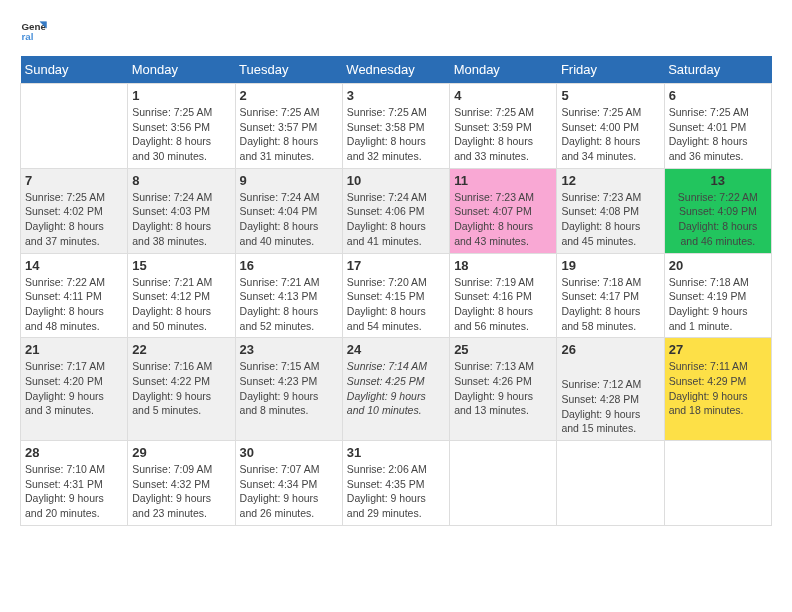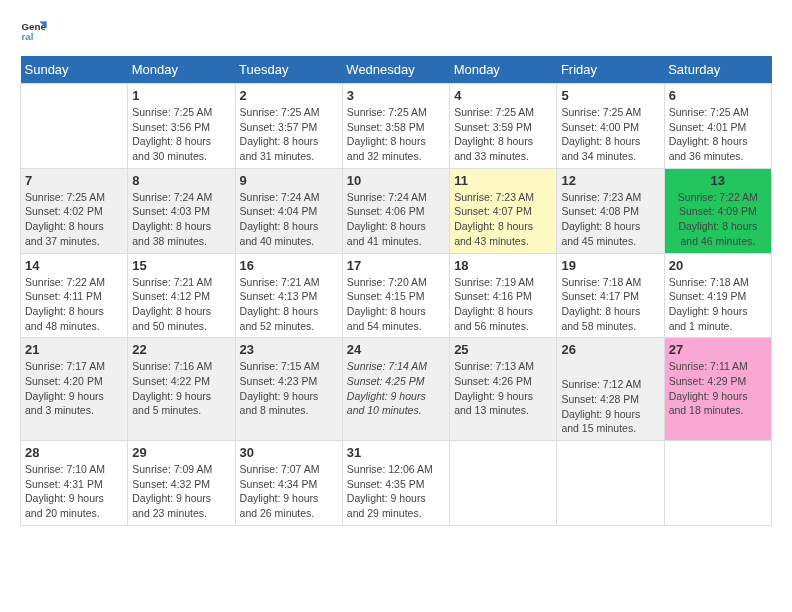--- a/index.html
+++ b/index.html
@@ -180,21 +180,21 @@
 Daylight: 8 hours
 and 40 minutes.</div>
         </td>
         <td style="background: rgb(240, 240, 240);">
           <span class="day-number">10</span>
           <div class="day-info" style="white-space: pre-line;">Sunrise: 7:24 AM
 Sunset: 4:06 PM
 Daylight: 8 hours
 and 41 minutes.</div>
         </td>
-        <td style="background: #fef9c3;">
+        <td style="background: #f9a8d4;">
           <span class="day-number">11</span>
           <div class="day-info" style="white-space: pre-line;">Sunrise: 7:23 AM
 Sunset: 4:07 PM
 Daylight: 8 hours
 and 43 minutes.</div>
         </td>
         <td style="background: rgb(240, 240, 240);">
           <span class="day-number">12</span>
           <div class="day-info" style="white-space: pre-line;">Sunrise: 7:23 AM
 Sunset: 4:08 PM
@@ -296,21 +296,21 @@
 Daylight: 9 hours
 and 13 minutes.</div>
         </td>
         <td style="background: rgb(240, 240, 240);">
           <span class="day-number">26</span>
           <div class="day-info" style="white-space: pre-line; margin-top: 20px;">Sunrise: 7:12 AM
 Sunset: 4:28 PM
 Daylight: 9 hours
 and 15 minutes.</div>
         </td>
-        <td style="background: #f9a8d4;">
+        <td style="background: #fde047;">
           <span class="day-number">27</span>
           <div class="day-info" style="white-space: pre-line;">Sunrise: 7:11 AM
 Sunset: 4:29 PM
 Daylight: 9 hours
 and 18 minutes.</div>
         </td>
       </tr>
       <tr style="background: rgb(255, 255, 255);">
         <td>
           <span class="day-number">28</span>
@@ -328,21 +328,21 @@
         </td>
         <td>
           <span class="day-number">30</span>
           <div class="day-info" style="white-space: pre-line;">Sunrise: 7:07 AM
 Sunset: 4:34 PM
 Daylight: 9 hours
 and 26 minutes.</div>
         </td>
         <td>
           <span class="day-number">31</span>
-          <div class="day-info" style="white-space: pre-line;">Sunrise: 12:06 AM
+          <div class="day-info" style="white-space: pre-line;">Sunrise: 2:06 AM
 Sunset: 4:35 PM
 Daylight: 9 hours
 and 29 minutes.</div>
         </td>
         <td style="background: rgb(255, 255, 255);"></td>
         <td style="background: rgb(255, 255, 255);"></td>
         <td style="background: rgb(255, 255, 255);"></td>
       </tr>
     </tbody>
 </table>

